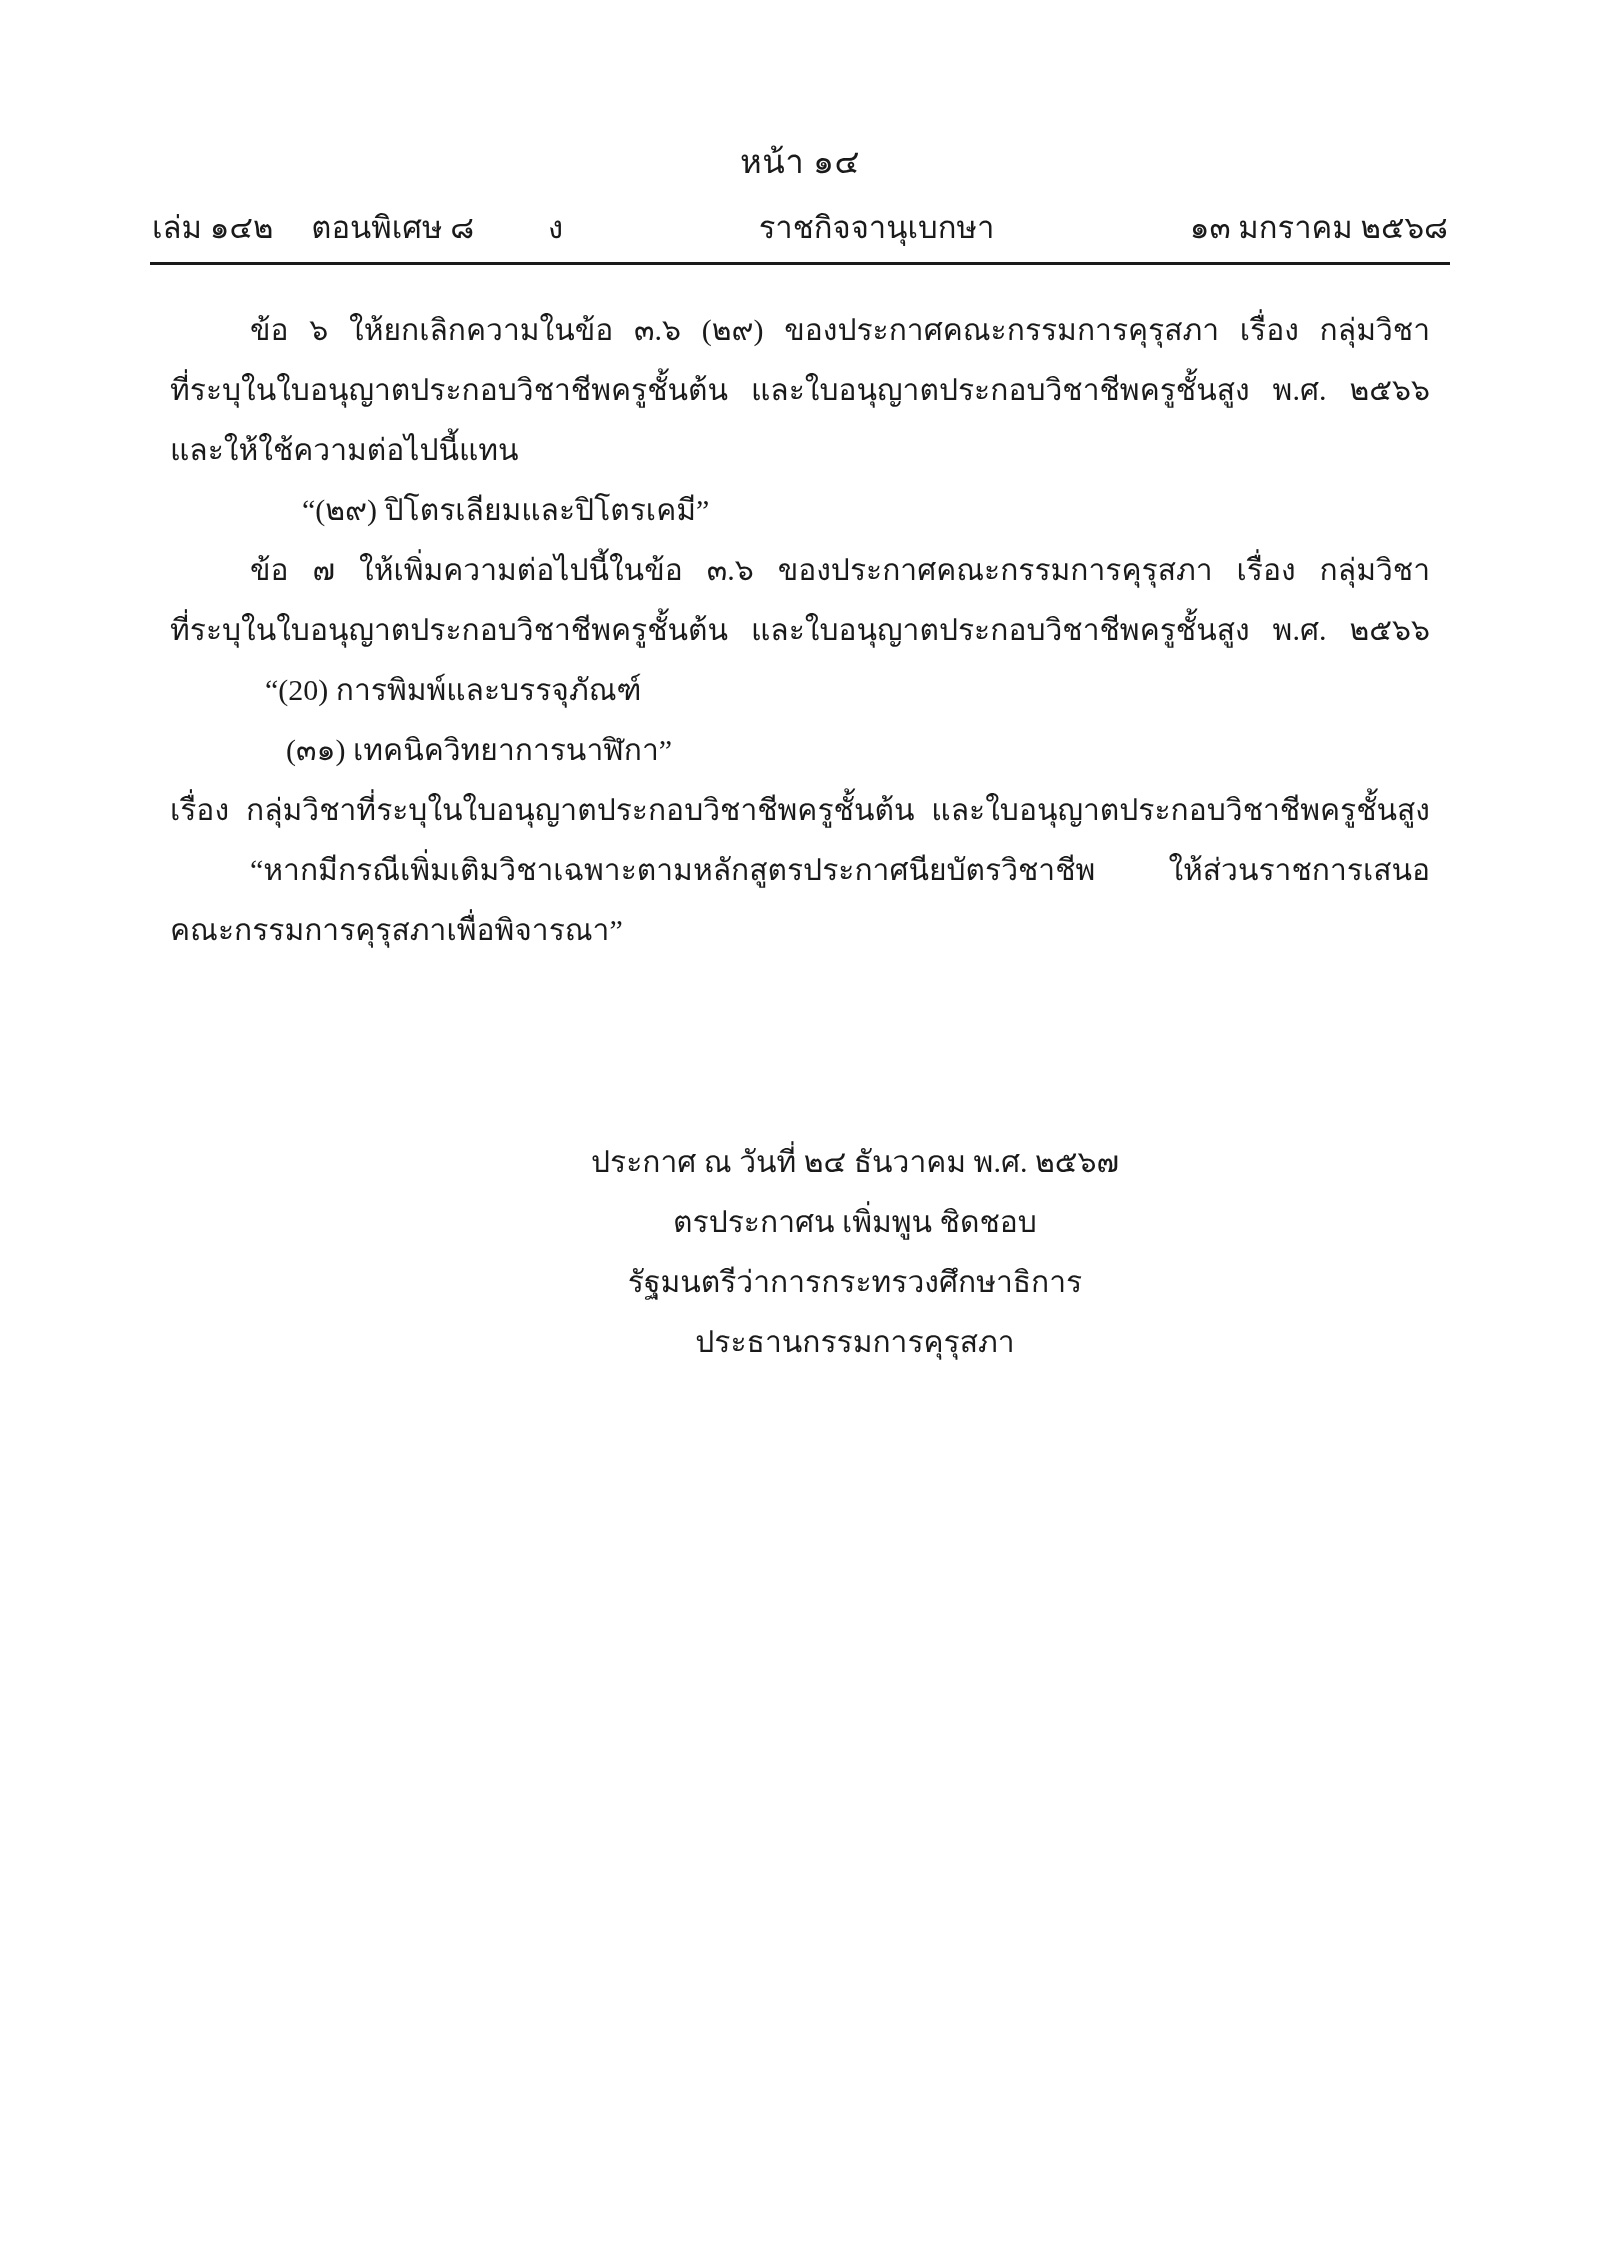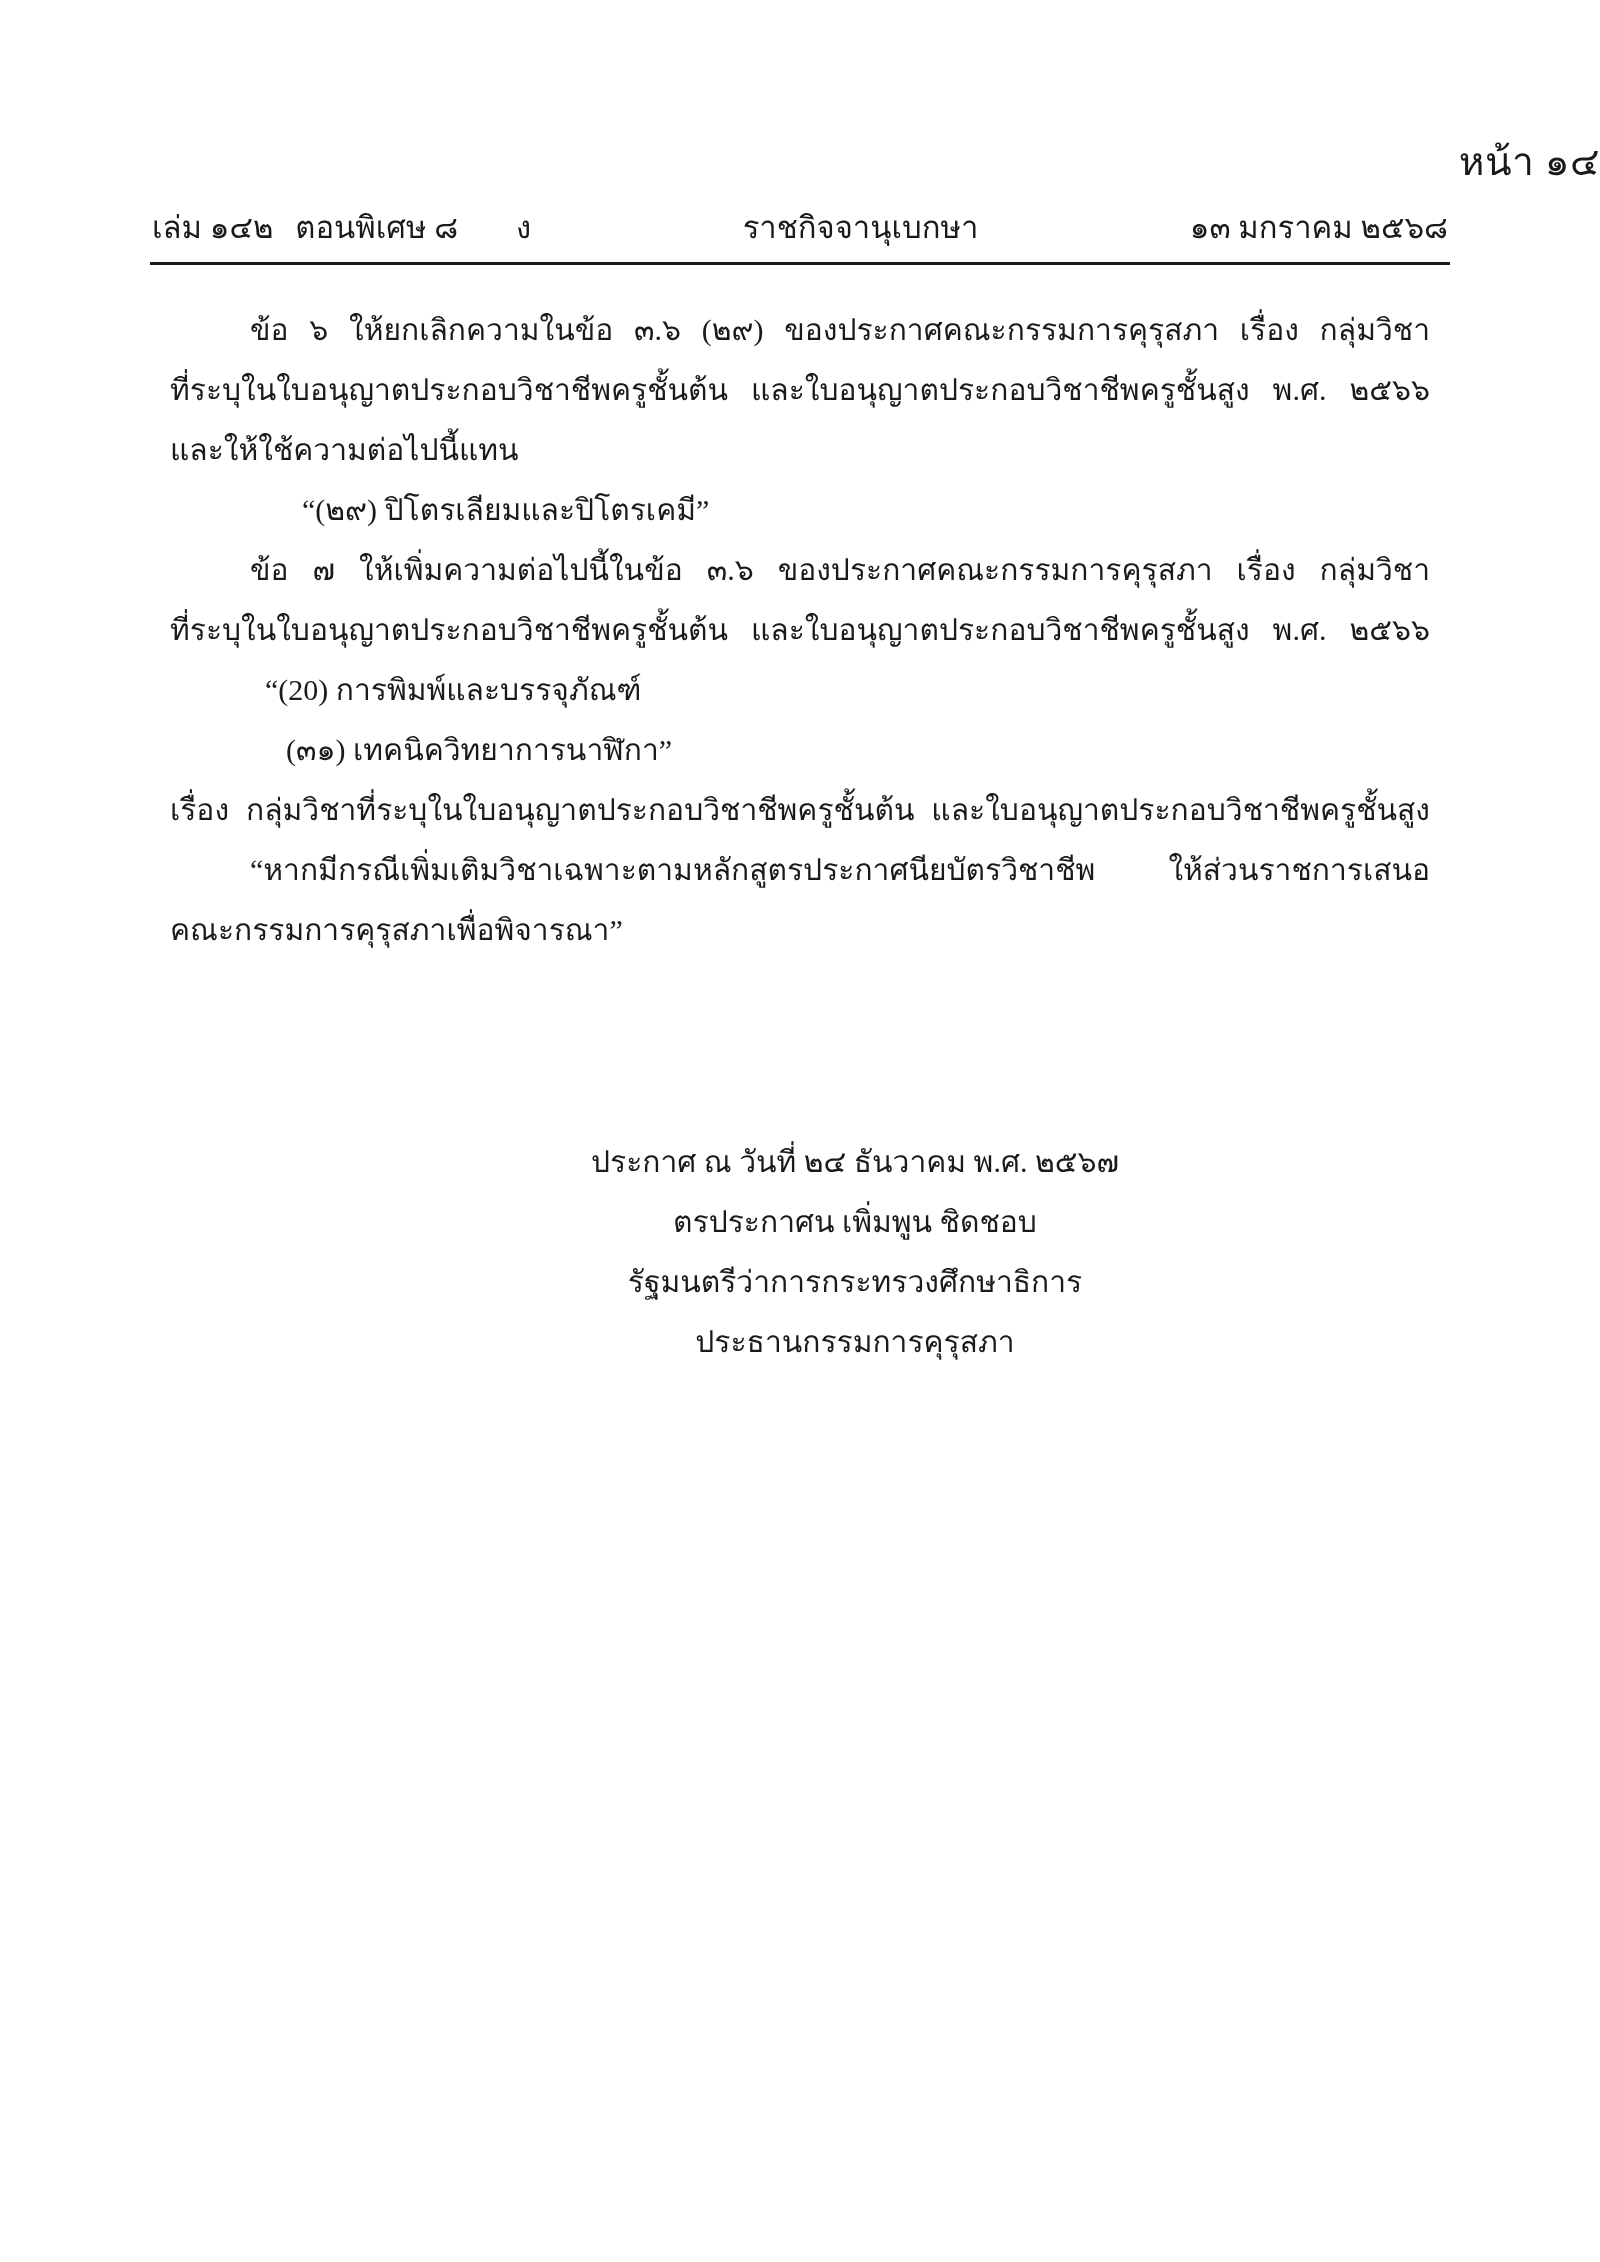--- a/index.html
+++ b/index.html
@@ -12,36 +12,36 @@
     position: relative;
     width: 1600px;
     height: 2262px;
     background: #ffffff;
     overflow: hidden;
   }
   
   .page-number-line {
     position: absolute;
     top: 138px; left: 0; right: 0;
-    text-align: right;
-    font-size: 39px;
+    text-align: center;
+    font-size: 33px;
     line-height: 48px;
     letter-spacing: 0.5px;
   }
   .header-row {
     position: absolute;
     top: 204px; left: 152px; right: 152px;
     display: flex;
     align-items: baseline;
     font-size: 31px;
     line-height: 48px;
   }
   .header-left {
     display: flex;
-    gap: 22px;
+    gap: 38px;
     white-space: nowrap;
   }
   .header-left .section-letter { margin-left: 36px; }
   .header-center {
     flex: 1;
     text-align: center;
     white-space: nowrap;
   }
   .header-right {
     white-space: nowrap;

